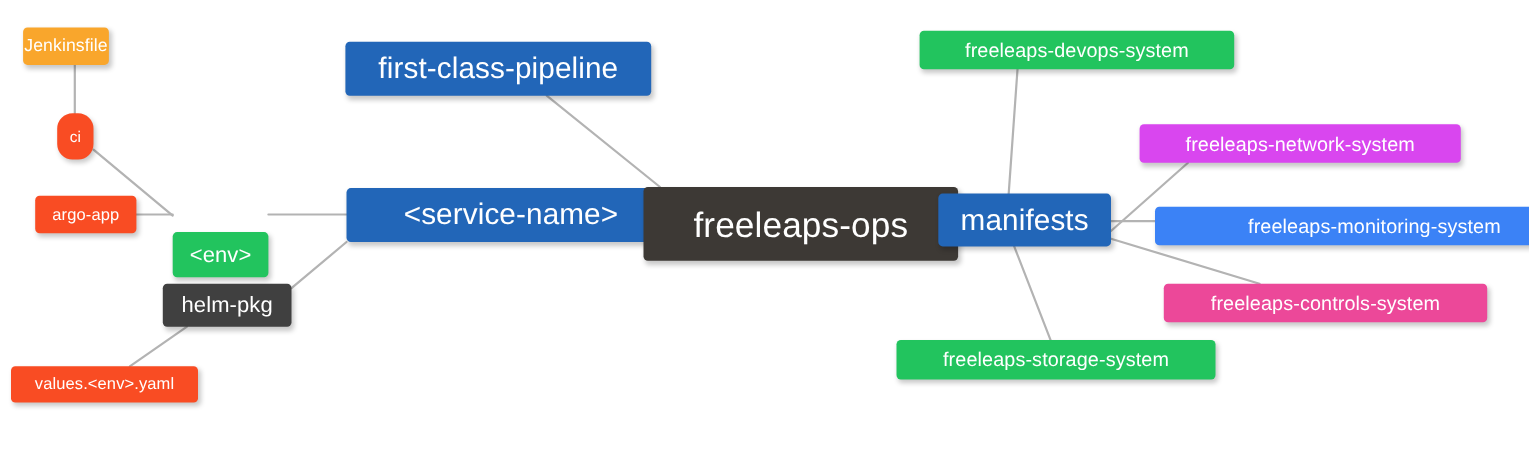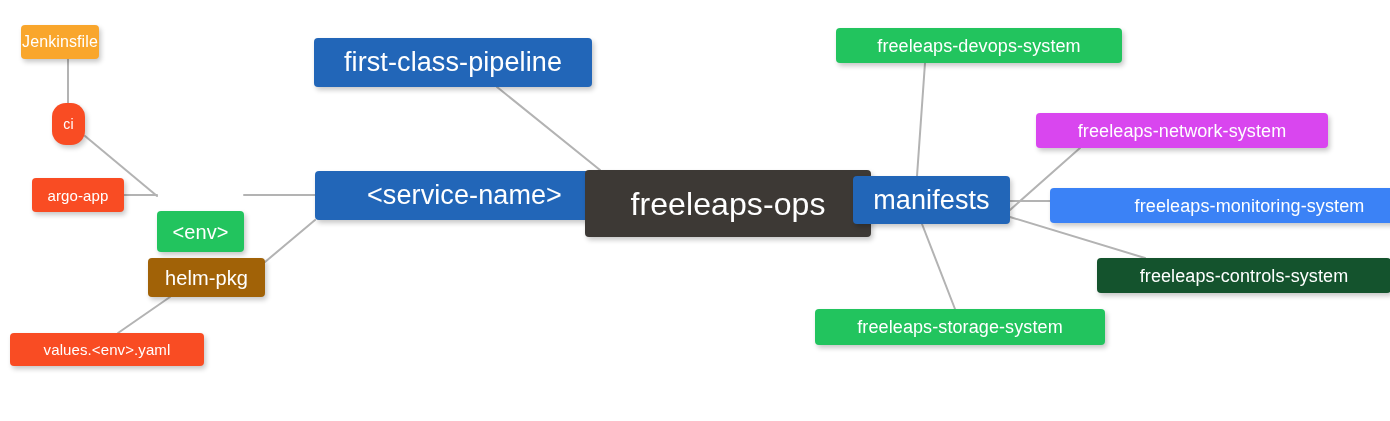--- a/index.html
+++ b/index.html
@@ -69,24 +69,24 @@
       </div>
       <div class="node" style="left: 52px; top: 103px; width: 33px; height: 42px; background: rgb(249, 76, 35); font-size: 14px; border-radius: 14px;">
         <span class="node-label">ci</span>
       </div>
       <div class="node" style="left: 32px; top: 178px; width: 92px; height: 34px; background: rgb(249, 76, 35); font-size: 15px;">
         <span class="node-label">argo-app</span>
       </div>
       <div class="node" style="left: 157px; top: 175px; width: 87px; height: 41px; background: rgb(34, 196, 94); font-size: 20px; margin-top: 36px;">
         <span class="node-label">&lt;env&gt;</span>
       </div>
-      <div class="node" style="left: 148px; top: 258px; width: 117px; height: 39px; background: #a16207; font-size: 20px;">
+      <div class="node" style="left: 148px; top: 258px; width: 117px; height: 39px; background: #404040; font-size: 20px;">
         <span class="node-label">helm-pkg</span>
       </div>
-      <div class="node" style="left: 10px; top: 333px; width: 194px; height: 33px; background: rgb(249, 76, 35); font-size: 15px;">
+      <div class="node" style="left: 10px; top: 333px; width: 170px; height: 33px; background: rgb(249, 76, 35); font-size: 15px;">
         <span class="node-label">values.&lt;env&gt;.yaml</span>
       </div>
       <div class="node" style="left: 314px; top: 38px; width: 278px; height: 49px; background: rgb(34, 102, 184); font-size: 27px;">
         <span class="node-label">first-class-pipeline</span>
       </div>
       <div class="node" style="left: 315px; top: 171px; width: 299px; height: 49px; background: rgb(34, 102, 184); font-size: 27px;">
         <span class="node-label">&lt;service-name&gt;</span>
       </div>
       <div class="node" style="left: 585px; top: 170px; width: 286px; height: 67px; background: rgb(61, 57, 53); font-size: 32px;">
         <span class="node-label">freeleaps-ops</span>
@@ -96,20 +96,20 @@
       </div>
       <div class="node" style="left: 800px; top: 28px; width: 286px; height: 35px; background: rgb(34, 196, 94); font-size: 18px; margin-left: 36px;">
         <span class="node-label">freeleaps-devops-system</span>
       </div>
       <div class="node" style="left: 1036px; top: 113px; width: 292px; height: 35px; background: #d946ef; font-size: 18px;">
         <span class="node-label">freeleaps-network-system</span>
       </div>
       <div class="node" style="left: 1050px; top: 188px; width: 375px; height: 35px; background: #3b82f6; font-size: 18px; padding-left: 24px;">
         <span class="node-label">freeleaps-monitoring-system</span>
       </div>
-      <div class="node" style="left: 1058px; top: 258px; width: 294px; height: 35px; background: #14532d; font-size: 18px; margin-left: 39px;">
+      <div class="node" style="left: 1058px; top: 258px; width: 294px; height: 35px; background: #ec4899; font-size: 18px;">
         <span class="node-label">freeleaps-controls-system</span>
       </div>
       <div class="node" style="left: 815px; top: 309px; width: 290px; height: 36px; background: rgb(34, 196, 94); font-size: 18px; justify-content: center;">
         <span class="node-label">freeleaps-storage-system</span>
       </div>
     </div>
 </div>
 
 </body></html>

